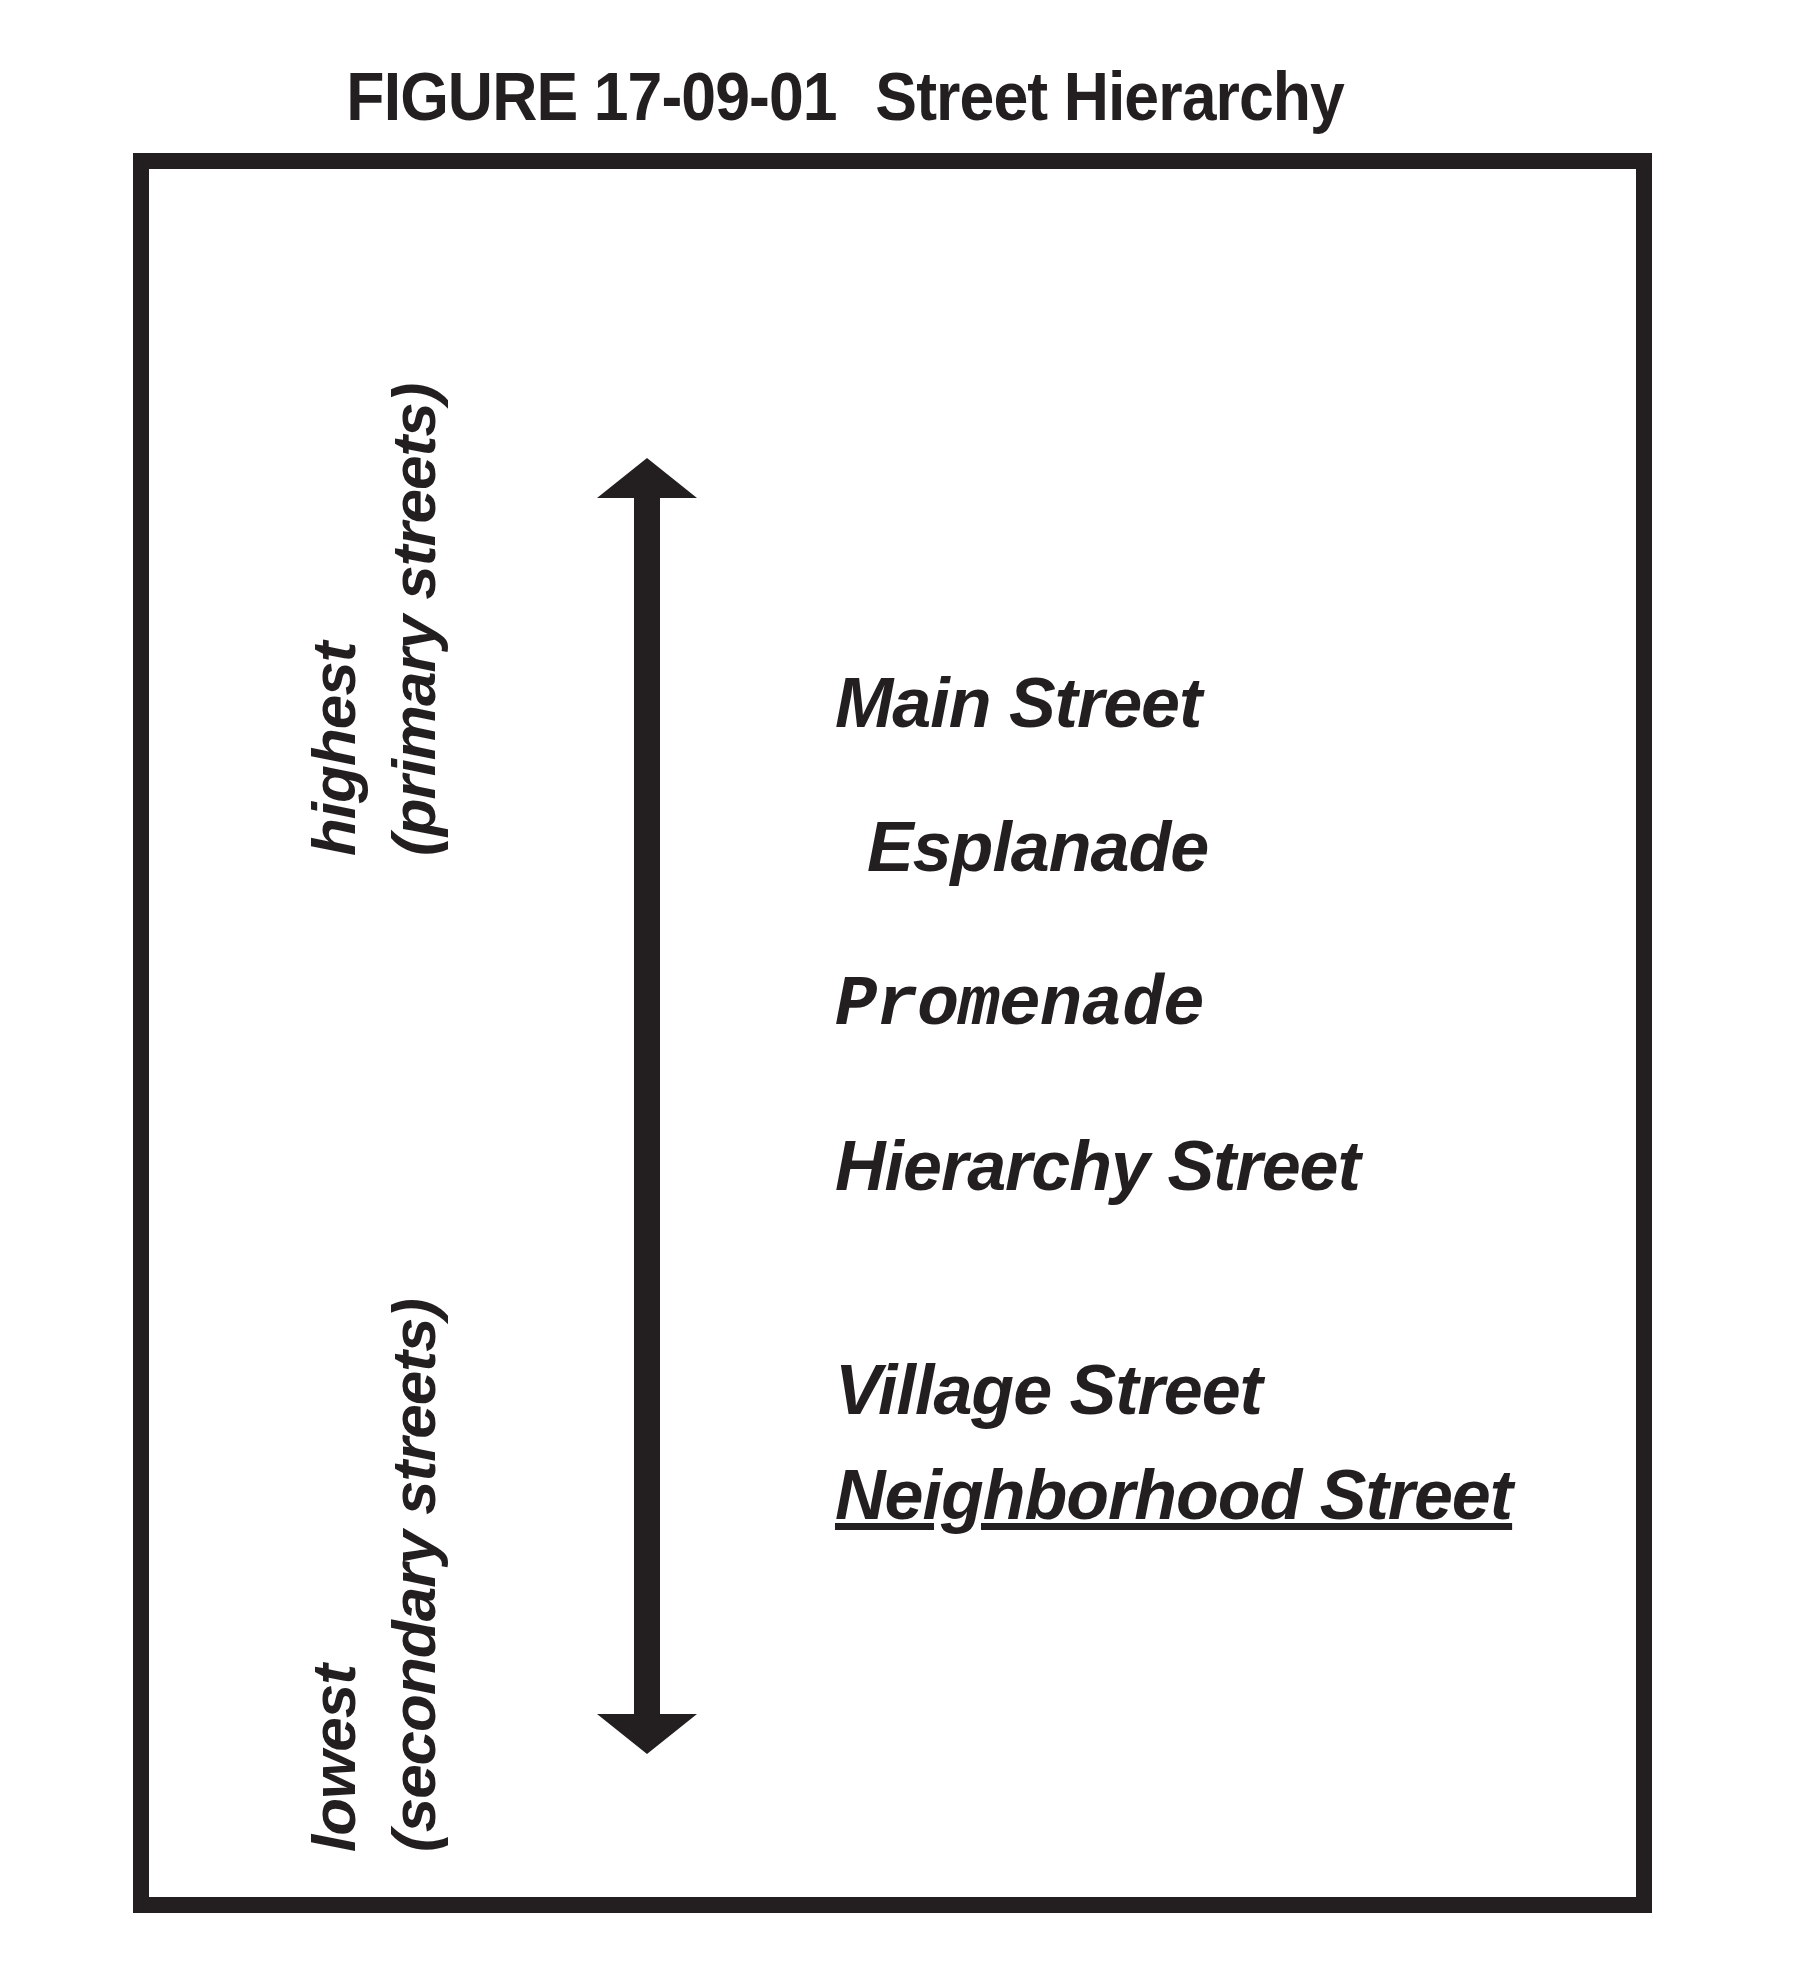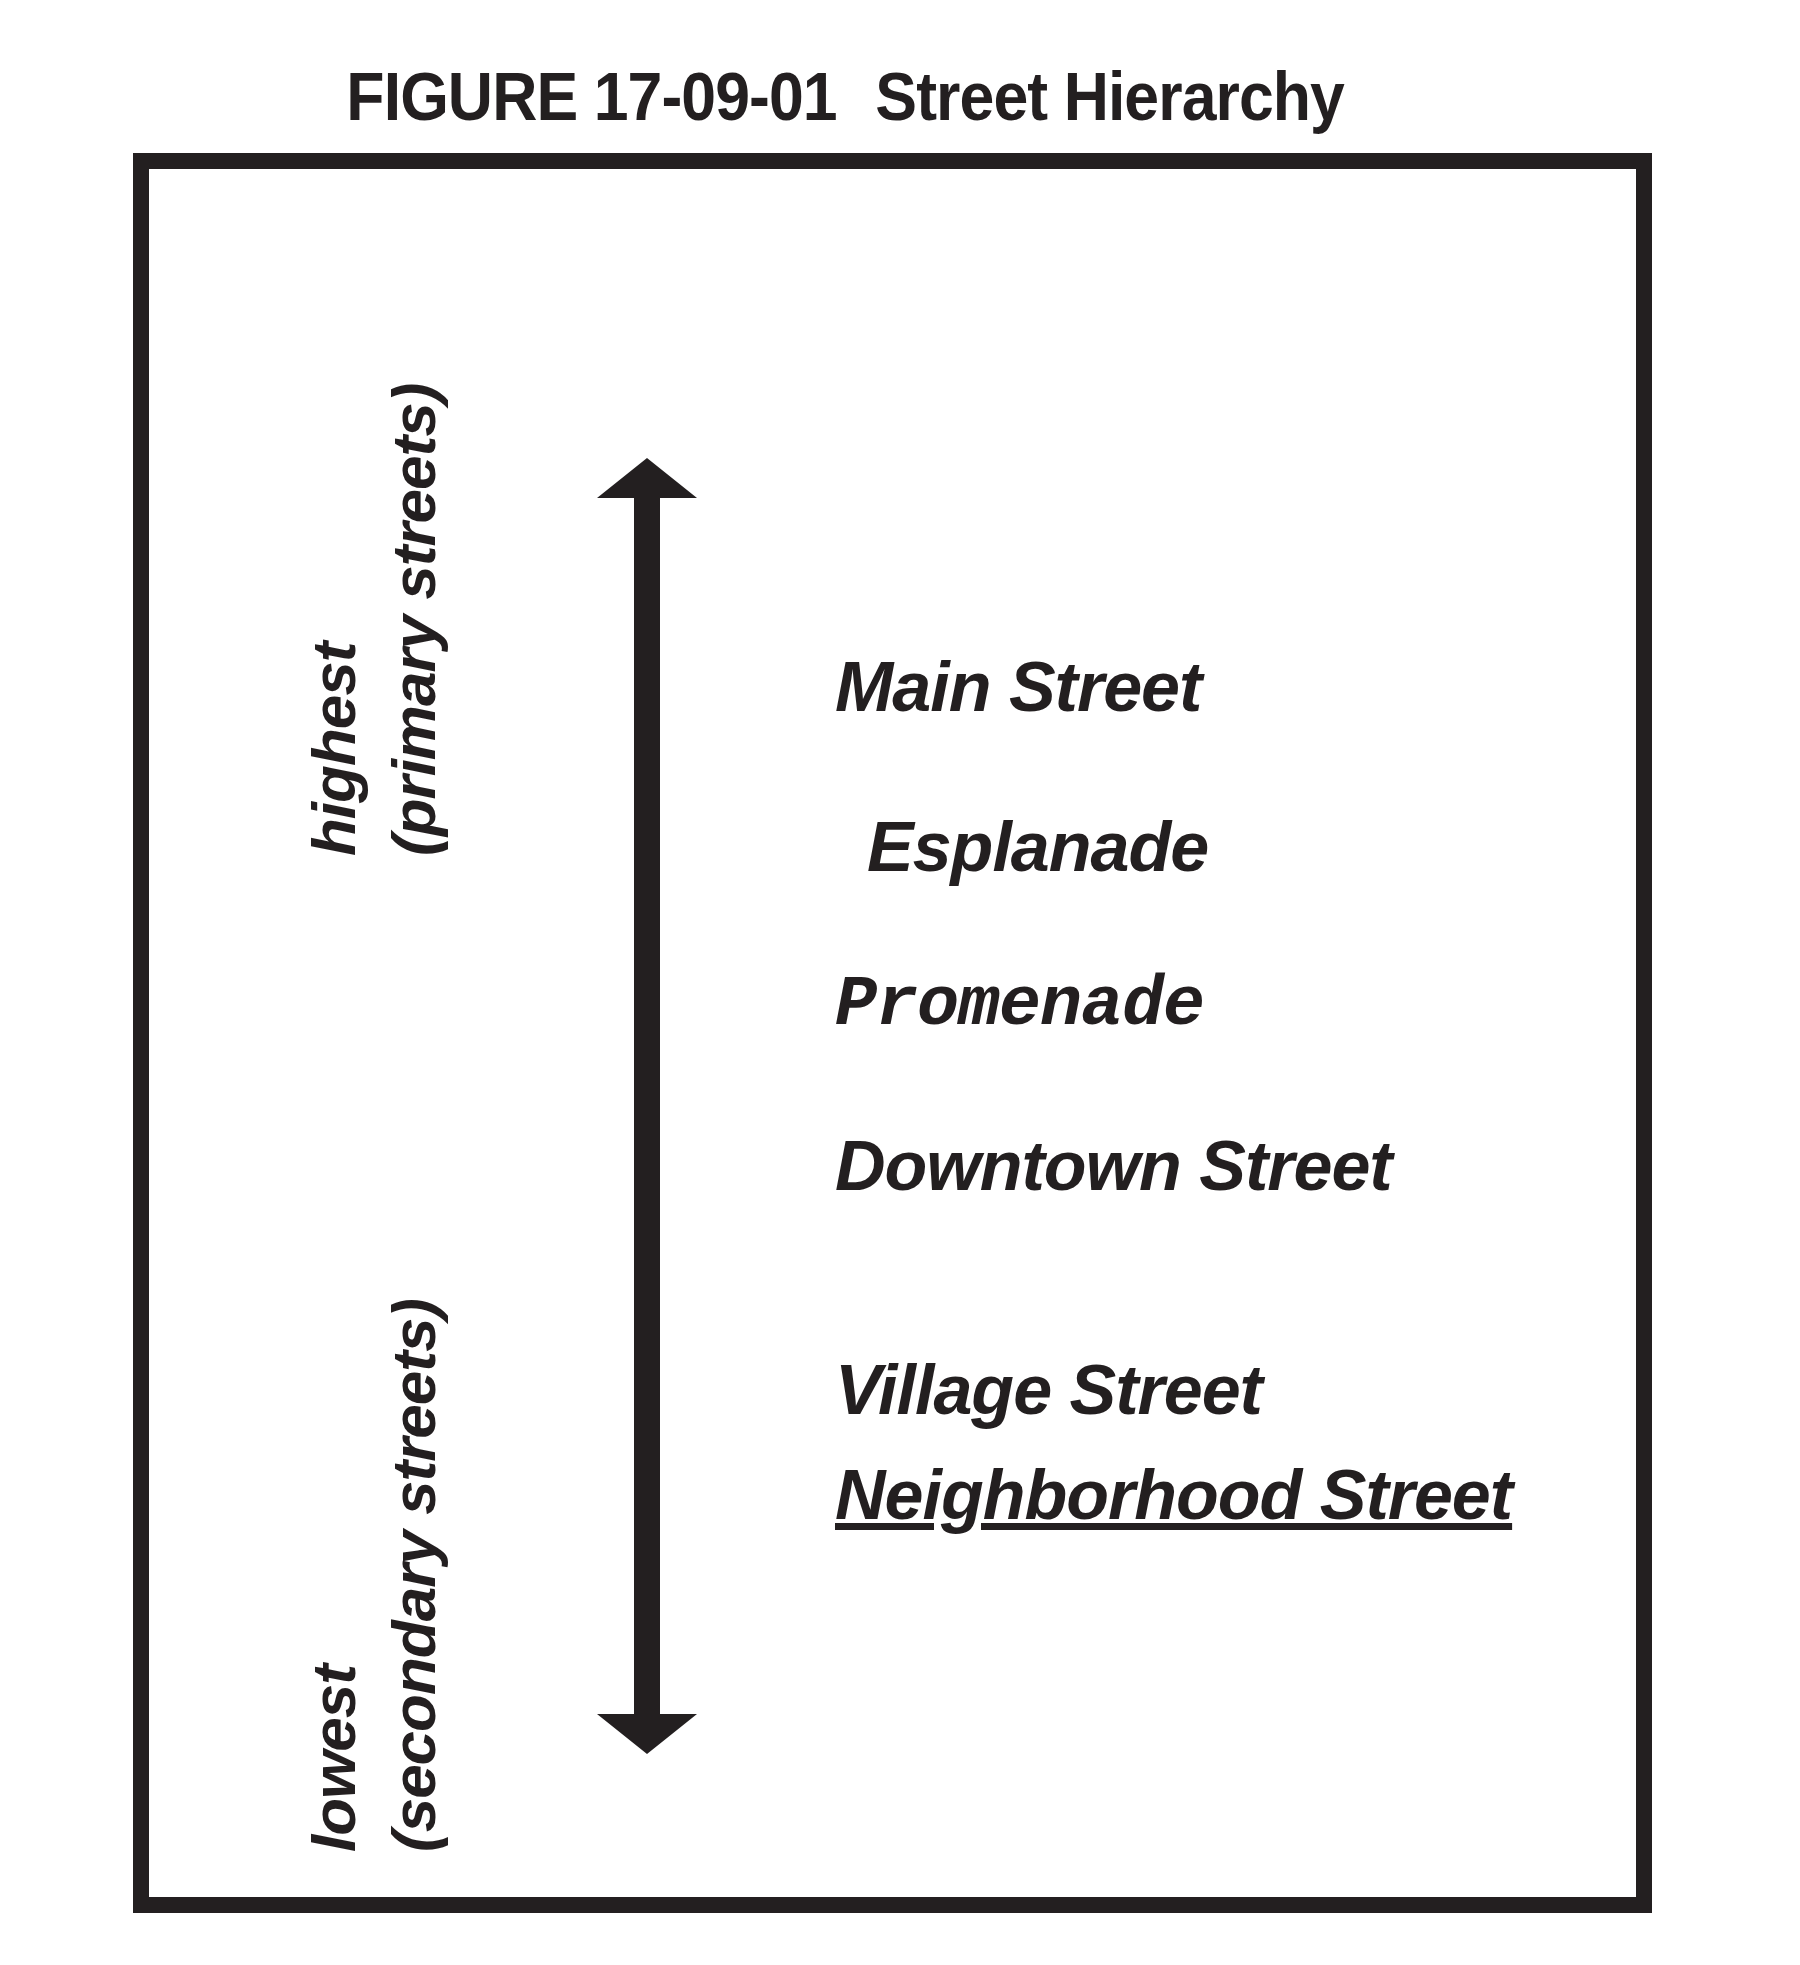--- a/index.html
+++ b/index.html
@@ -103,21 +103,21 @@
   .street-item{
     position:absolute;
     left:0;
     font-style:italic;
     font-weight:bold;
     font-size:70px;
     line-height:74px;
     letter-spacing:-1px;
     white-space:nowrap;
   }
-  .street-item:nth-child(1){ top:0; }
+  .street-item:nth-child(1){ top:16px; }
   .street-item:nth-child(2){ top:160px;margin-left:32px; }
   .street-item:nth-child(3){ top:319px;font-family:Liberation Mono, monospace; }
   .street-item:nth-child(4){ top:479px; }
   .street-item:nth-child(5){ top:661px;margin-top:42px; }
   .street-item:nth-child(6){ top:808px;text-decoration:underline; }
 </style>
 </head>
 <body>
 
 <div class="page">
@@ -141,18 +141,18 @@
   <div>
     <div class="arrowhead-up"></div>
     <div class="arrow-shaft"></div>
     <div class="arrowhead-down"></div>
   </div>
 
   <div class="street-list">
     <div class="street-item">Main Street</div>
     <div class="street-item">Esplanade</div>
     <div class="street-item">Promenade</div>
-    <div class="street-item">Downtown Street</div>
+    <div class="street-item">Hierarchy Street</div>
     <div class="street-item">Village Street</div>
     <div class="street-item">Neighborhood Street</div>
   </div>
 
 </div>
 
 </body></html>

